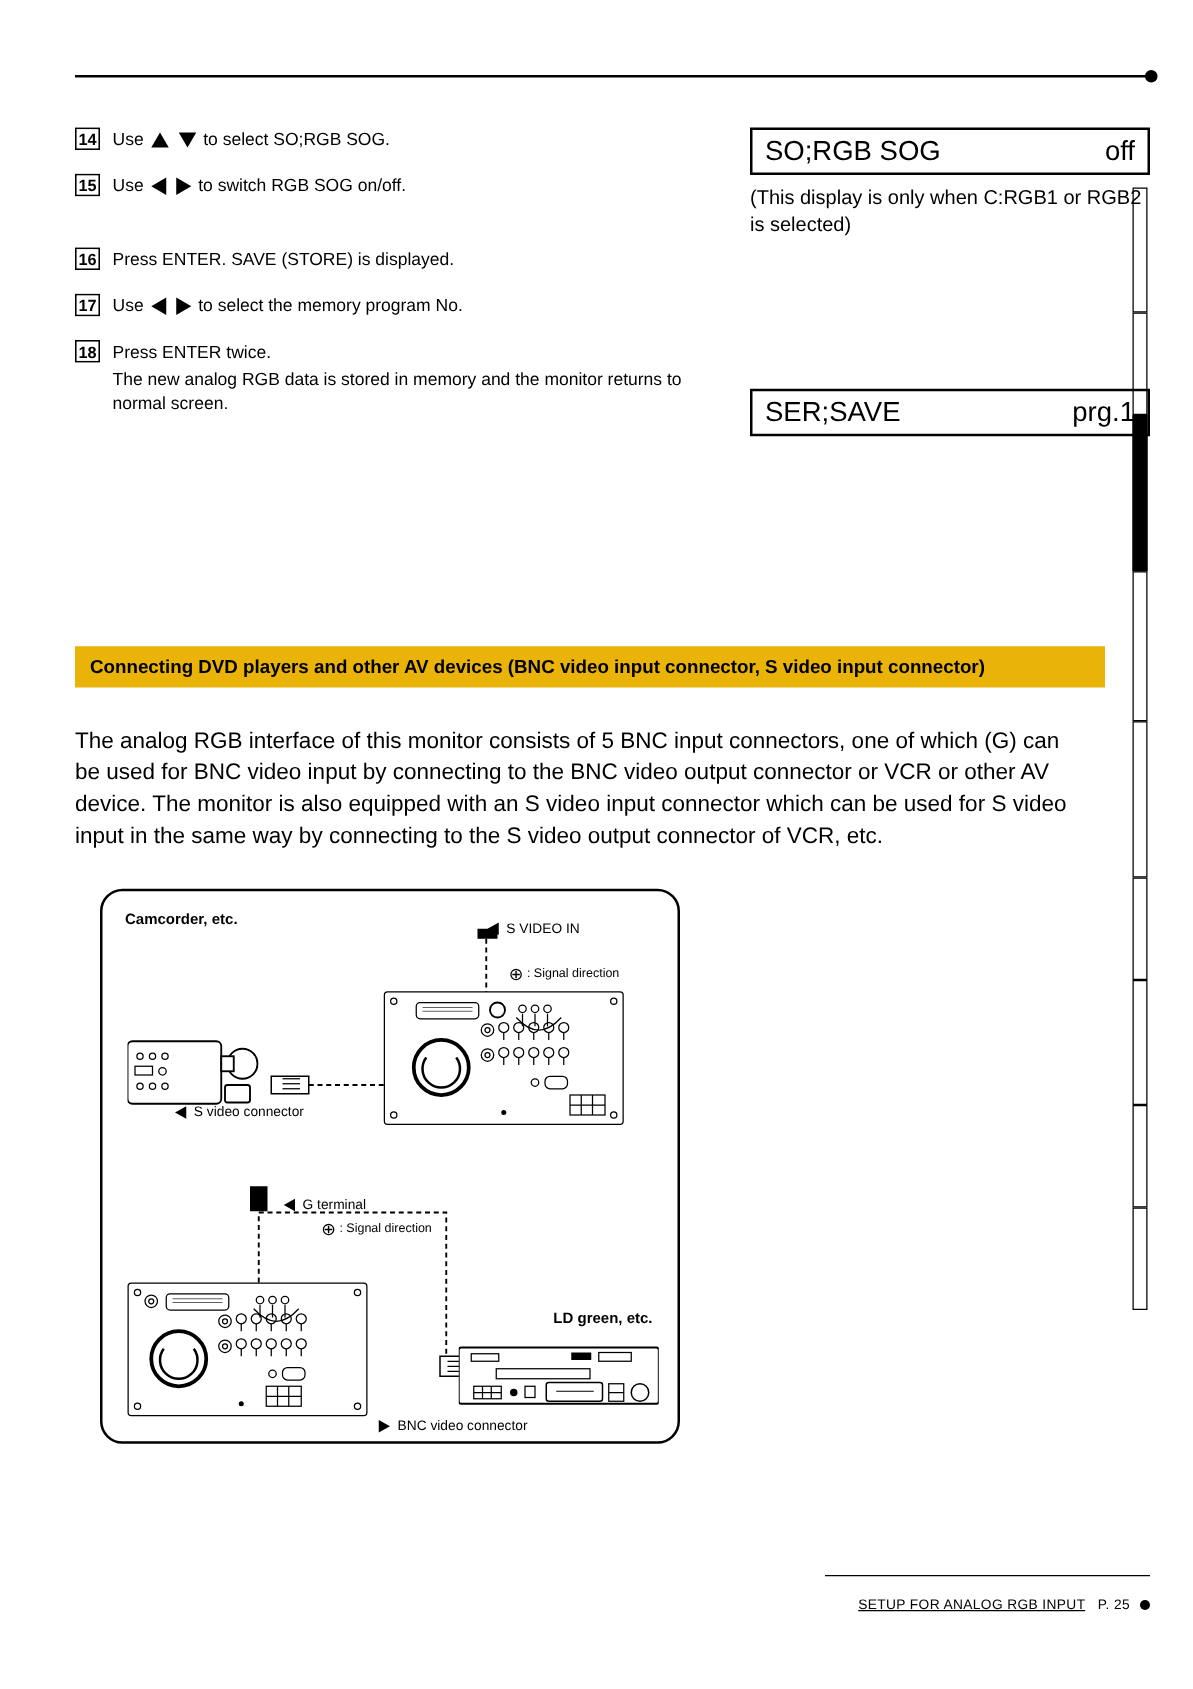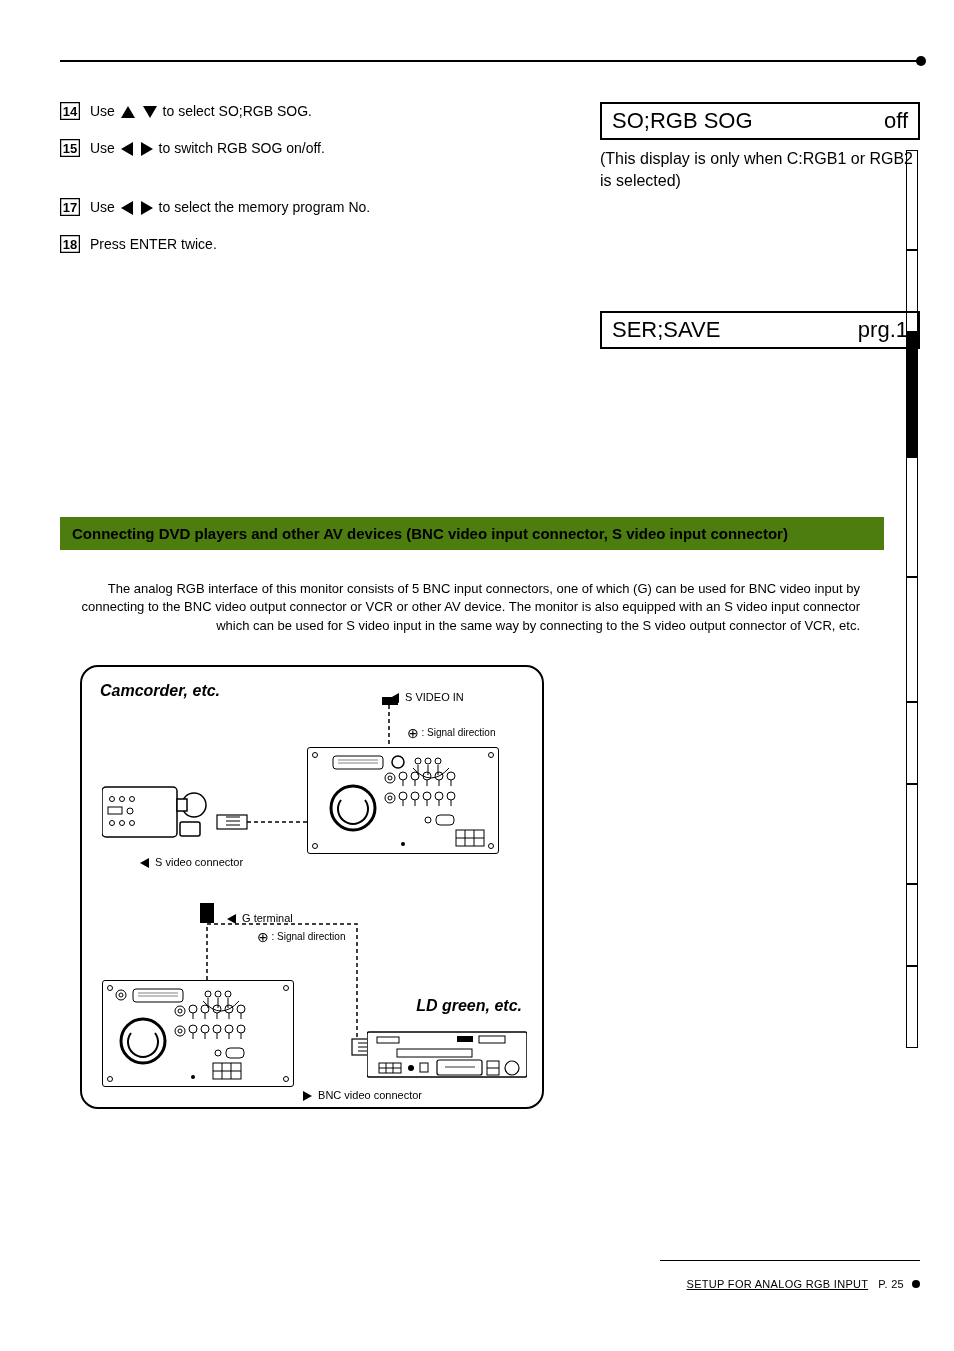--- a/index.html
+++ b/index.html
@@ -98,34 +98,33 @@
     display: flex;
     justify-content: space-between;
     margin-bottom: 8px;
   }
   .lcd-note {
     font-size: 16px;
     line-height: 1.35;
     margin-bottom: 30px;
   }
   .gray-section {
-    background: #4d7c0f;
+    background: #eab308;
     padding: 8px 12px;
     width: 800px;
     margin-bottom: 30px;
   }
   .section-title {
     font-weight: bold;
     font-size: 15px;
   }
   .section-note {
-    font-size: 13px;
+    font-size: 18px;
     margin-bottom: 30px;
     line-height: 1.4;
-    text-align: right;
   }
   .diagram-frame {
     border: 2px solid #000;
     border-radius: 18px;
     width: 460px;
     height: 440px;
     position: relative;
     margin-left: 20px;
     margin-bottom: 40px;
     margin-right: 200px;
@@ -158,23 +157,22 @@
   }
   .ld {
     position: absolute;
     bottom: 25px;
     right: 15px;
     width: 160px;
     height: 55px;
   }
   .device-label {
     position: absolute;
-    font-size: 16px;
+    font-size: 12px;
     font-weight: bold;
-    font-style: italic;
   }
   .tiny {
     position: absolute;
     font-size: 11px;
   }
   .small-arrow-left {
     display: inline-block;
     width: 0;
     height: 0;
     border-top: 5px solid transparent;
@@ -286,20 +284,29 @@
         <div class="step-body">
           <span>Use </span>
           <span class="arrow arrow-left"></span>
           <span class="arrow arrow-right"></span>
           <span> to switch RGB SOG on/off.</span>
         </div>
       </div>
 
       <div style="height:22px;"></div>
 
+      <div class="step">
+        <span class="stepnum">
+          <svg viewBox="0 0 20 18">
+              <rect x="0.5" y="0.5" width="19" height="17" fill="#fff" stroke="#000" stroke-width="1.5"></rect>
+              <text x="10" y="14" text-anchor="middle" font-size="13" font-weight="bold" font-family="Arial">16</text>
+            </svg>
+        </span>
+        <div class="step-body">Press ENTER. SAVE (STORE) is displayed.</div>
+      </div>
 
       <div class="step">
         <span class="stepnum">
           <svg viewBox="0 0 20 18">
               <rect x="0.5" y="0.5" width="19" height="17" fill="#fff" stroke="#000" stroke-width="1.5"></rect>
               <text x="10" y="14" text-anchor="middle" font-size="13" font-weight="bold" font-family="Arial">17</text>
             </svg>
         </span>
         <div class="step-body">
           <span>Use </span>
@@ -311,20 +318,21 @@
 
       <div class="step">
         <span class="stepnum">
           <svg viewBox="0 0 20 18">
               <rect x="0.5" y="0.5" width="19" height="17" fill="#fff" stroke="#000" stroke-width="1.5"></rect>
               <text x="10" y="14" text-anchor="middle" font-size="13" font-weight="bold" font-family="Arial">18</text>
             </svg>
         </span>
         <div class="step-body">
           <span>Press ENTER twice.</span>
+          <div style="margin-top:4px;">The new analog RGB data is stored in memory and the monitor returns to normal screen.</div>
         </div>
       </div>
 
     </div>
 
     <div class="right-col">
       <div class="lcd-box">
         <span>SO;RGB SOG</span>
         <span>off</span>
       </div>
@@ -391,21 +399,21 @@
         <circle cx="20" cy="22" r="2.5" fill="none" stroke="#000"></circle>
         <circle cx="30" cy="22" r="2.5" fill="none" stroke="#000"></circle>
         <rect x="6" y="30" width="14" height="7" fill="none" stroke="#000"></rect>
         <circle cx="28" cy="34" r="3" fill="none" stroke="#000"></circle>
         <circle cx="10" cy="46" r="2.5" fill="none" stroke="#000"></circle>
         <circle cx="20" cy="46" r="2.5" fill="none" stroke="#000"></circle>
         <circle cx="30" cy="46" r="2.5" fill="none" stroke="#000"></circle>
       </svg>
     </div>
 
-    <div class="tiny" style="top:189px;left:55px;">
+    <div class="tiny" style="top:171px;left:55px;">
       <span class="small-arrow-left"></span>
       <span>S video connector</span>
     </div>
 
     <div class="panel panelA">
       <svg viewBox="0 0 190 105">
         <circle cx="7" cy="7" r="2.5" fill="none" stroke="#000"></circle>
         <circle cx="183" cy="7" r="2.5" fill="none" stroke="#000"></circle>
         <circle cx="7" cy="98" r="2.5" fill="none" stroke="#000"></circle>
         <circle cx="183" cy="98" r="2.5" fill="none" stroke="#000"></circle>

